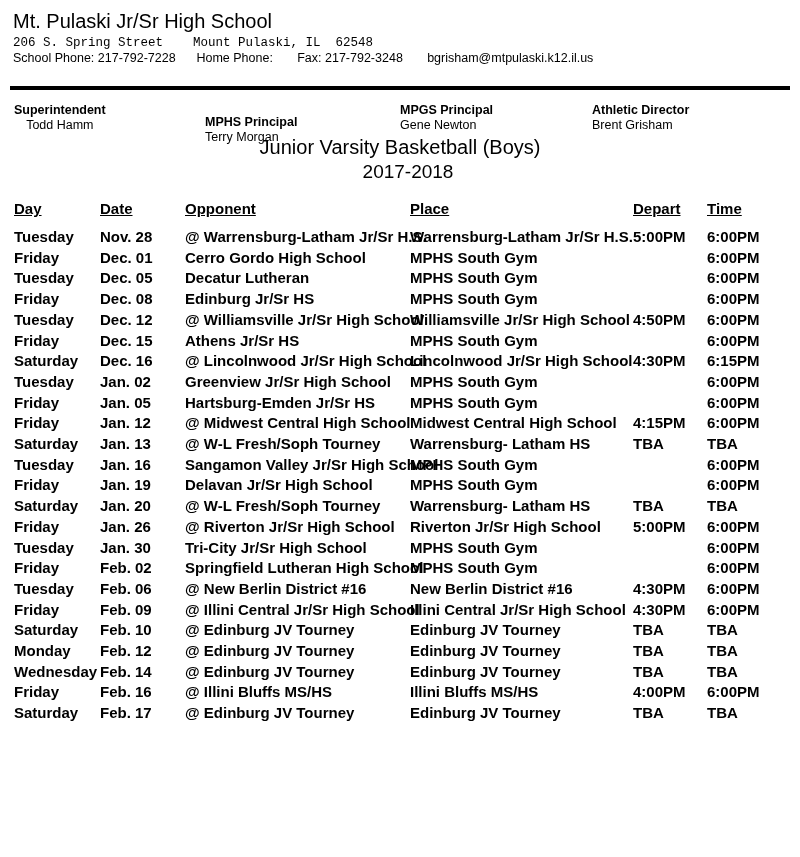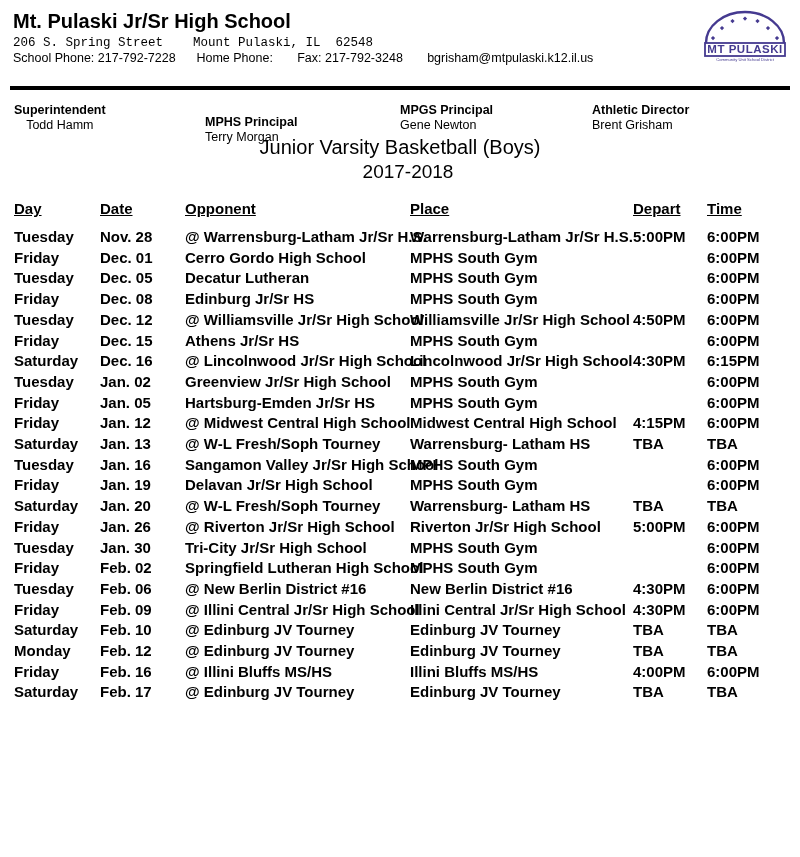--- a/index.html
+++ b/index.html
@@ -9,21 +9,21 @@
     width: 800px;
     height: 857px;
     background: #ffffff;
     overflow: hidden;
     font-family: "Liberation Sans", "DejaVu Sans", sans-serif;
     color: #000000;
   }
   
   .school-name {
     position: absolute; top: 9px; left: 13px;
-    font-size: 20px; font-weight: bold; line-height: 24px;
+    font-size: 20px; font-weight: normal; line-height: 24px;
   }
   .address-line {
     position: absolute; top: 36px; left: 13px;
     font-size: 12.5px; white-space: pre; font-family: Liberation Mono, monospace;
   }
   .phone-line {
     position: absolute; top: 51px; left: 13px;
     font-size: 12.5px; white-space: pre;
   }
   .logo { position: absolute; top: 7px; right: 9px; width: 92px; height: 56px; }
@@ -77,37 +77,20 @@
 </style>
 </head>
 <body>
 
 <div class="page">
 
   <div class="school-name">Mt. Pulaski Jr/Sr High School</div>
   <div class="address-line">206 S. Spring Street    Mount Pulaski, IL  62548</div>
   <div class="phone-line">School Phone: 217-792-7228      Home Phone:       Fax: 217-792-3248       bgrisham@mtpulaski.k12.il.us</div>
 
-  <div class="logo">
-    <svg viewBox="0 0 92 56" width="92" height="56" xmlns="http://www.w3.org/2000/svg">
-      <path d="M 7 36 A 39 31 0 0 1 85 36" fill="none" stroke="var(--logo-color,#453a90)" stroke-width="2.4"></path>
-      <g fill="var(--logo-color,#453a90)">
-        <path d="M14 29 l2.1 2.1 -2.1 2.1 -2.1 -2.1 z"></path>
-        <path d="M23 19 l2.1 2.1 -2.1 2.1 -2.1 -2.1 z"></path>
-        <path d="M33.5 12 l2.1 2.1 -2.1 2.1 -2.1 -2.1 z"></path>
-        <path d="M46 9.5 l2.1 2.1 -2.1 2.1 -2.1 -2.1 z"></path>
-        <path d="M58.5 12 l2.1 2.1 -2.1 2.1 -2.1 -2.1 z"></path>
-        <path d="M69 19 l2.1 2.1 -2.1 2.1 -2.1 -2.1 z"></path>
-        <path d="M78 29 l2.1 2.1 -2.1 2.1 -2.1 -2.1 z"></path>
-      </g>
-      <rect x="6" y="36" width="80" height="13" fill="#ffffff" stroke="var(--logo-color,#453a90)" stroke-width="1.8"></rect>
-      <text x="46" y="46.3" text-anchor="middle" font-family="Liberation Sans, sans-serif" font-size="11.5" font-weight="bold" letter-spacing="0.5" fill="var(--logo-color,#453a90)">MT PULASKI</text>
-      <text x="46" y="53.5" text-anchor="middle" font-family="Liberation Sans, sans-serif" font-size="4.2" fill="var(--logo-color,#453a90)">Community Unit School District</text>
-    </svg>
-  </div>
 
   <div class="rule"></div>
 
   <div class="staff-row">
       <div class="staff-col staff-pos-0">
         <div class="staff-title">Superintendent</div>
         <div class="staff-name">Todd Hamm</div>
       </div>
       <div class="staff-col staff-pos-1">
         <div class="staff-title">MPHS Principal</div>
@@ -314,20 +297,28 @@
         </tr>
         <tr>
           <td class="col-day">Monday</td>
           <td class="col-date">Feb. 12</td>
           <td class="col-opponent">@ Edinburg JV Tourney</td>
           <td class="col-place">Edinburg JV Tourney</td>
           <td class="col-depart">TBA</td>
           <td class="col-time">TBA</td>
         </tr>
         <tr>
+          <td class="col-day">Wednesday</td>
+          <td class="col-date">Feb. 14</td>
+          <td class="col-opponent">@ Edinburg JV Tourney</td>
+          <td class="col-place">Edinburg JV Tourney</td>
+          <td class="col-depart">TBA</td>
+          <td class="col-time">TBA</td>
+        </tr>
+        <tr>
           <td class="col-day">Friday</td>
           <td class="col-date">Feb. 16</td>
           <td class="col-opponent">@ Illini Bluffs MS/HS</td>
           <td class="col-place">Illini Bluffs MS/HS</td>
           <td class="col-depart">4:00PM</td>
           <td class="col-time">6:00PM</td>
         </tr>
         <tr>
           <td class="col-day">Saturday</td>
           <td class="col-date">Feb. 17</td>

